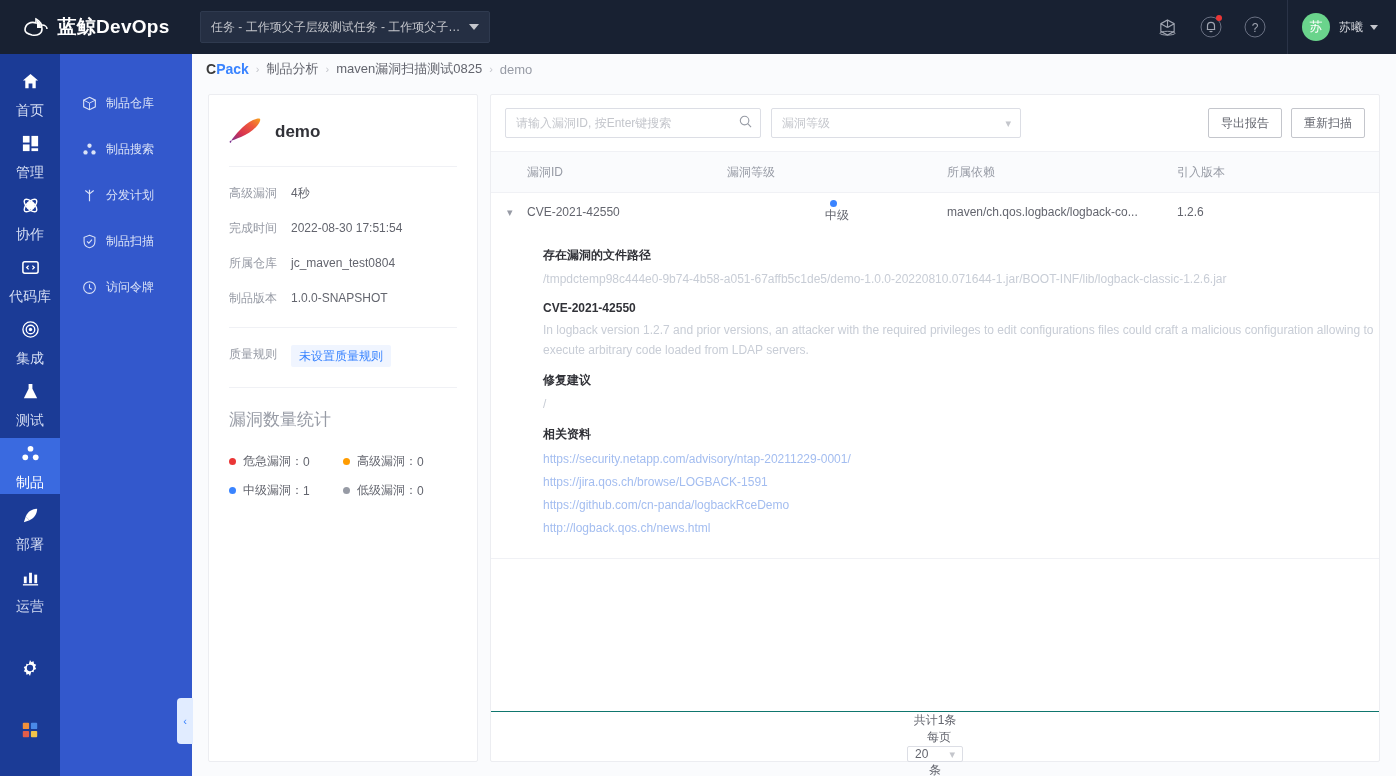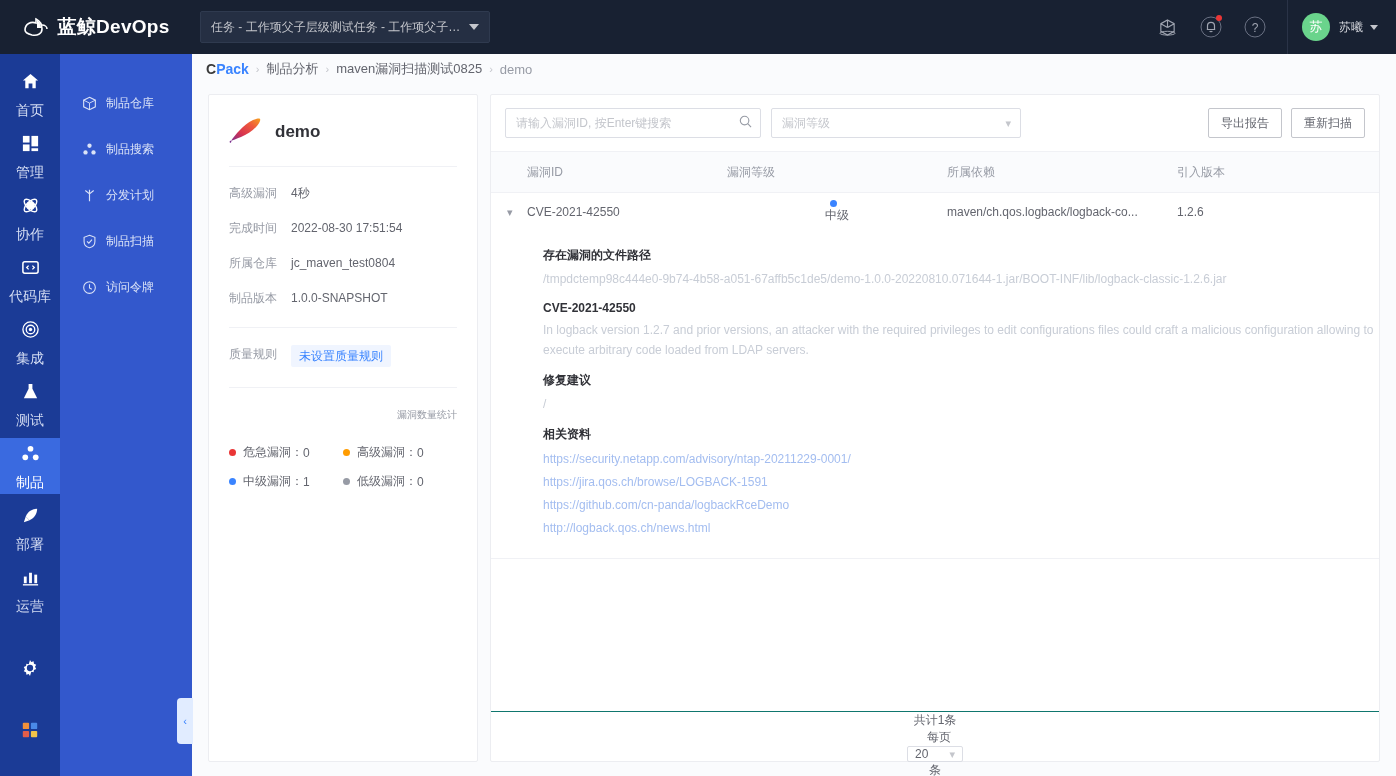--- a/index.html
+++ b/index.html
@@ -76,21 +76,21 @@
   .card-left{ width:270px; background:#fff; border:1px solid #ecedf1; border-radius:2px;
               padding:22px 20px 10px 20px; flex-shrink:0; }
   .demo-head{ display:flex; align-items:center; padding-bottom:20px; border-bottom:1px solid #f0f1f5;
               margin-bottom:6px;}
   .demo-name{ font-size:17px; color:#313238; font-weight:700; margin-left:12px;}
   .kv{ display:flex; margin-top:17px; font-size:12px; line-height:18px;}
   .kv .k{ width:62px; color:#979ba5; flex-shrink:0;}
   .kv .v{ color:#63656e; word-break:break-all;}
   .divider{ height:1px; background:#f0f1f5; margin:20px 0 0 0;}
   .tag-unset{ background:#f0f5ff; color:#3a84ff; font-size:12px; padding:2px 8px; border-radius:2px;}
-  .stat-title{ color:#979ba5; font-size:10px; margin-top:20px;text-align:right;}
+  .stat-title{ color:#979ba5; font-size:17px; margin-top:20px;}
   .stat-grid{ display:flex; flex-wrap:wrap; margin-top:10px;}
   .stat-cell{ width:50%; display:flex; align-items:center; font-size:12px; color:#63656e;
               margin-top:12px;}
   .sdot{ width:7px;height:7px;border-radius:50%; margin-right:7px; flex-shrink:0;}
 
   
   .card-right{ flex:1; background:#fff; border:1px solid #ecedf1; border-radius:2px;
                display:flex; flex-direction:column; min-width:0;}
   .filters{ display:flex; align-items:center; padding:13px 14px; gap:10px;}
   .search-box{ width:256px; height:30px; border:1px solid #dcdee5; border-radius:2px; display:flex;

